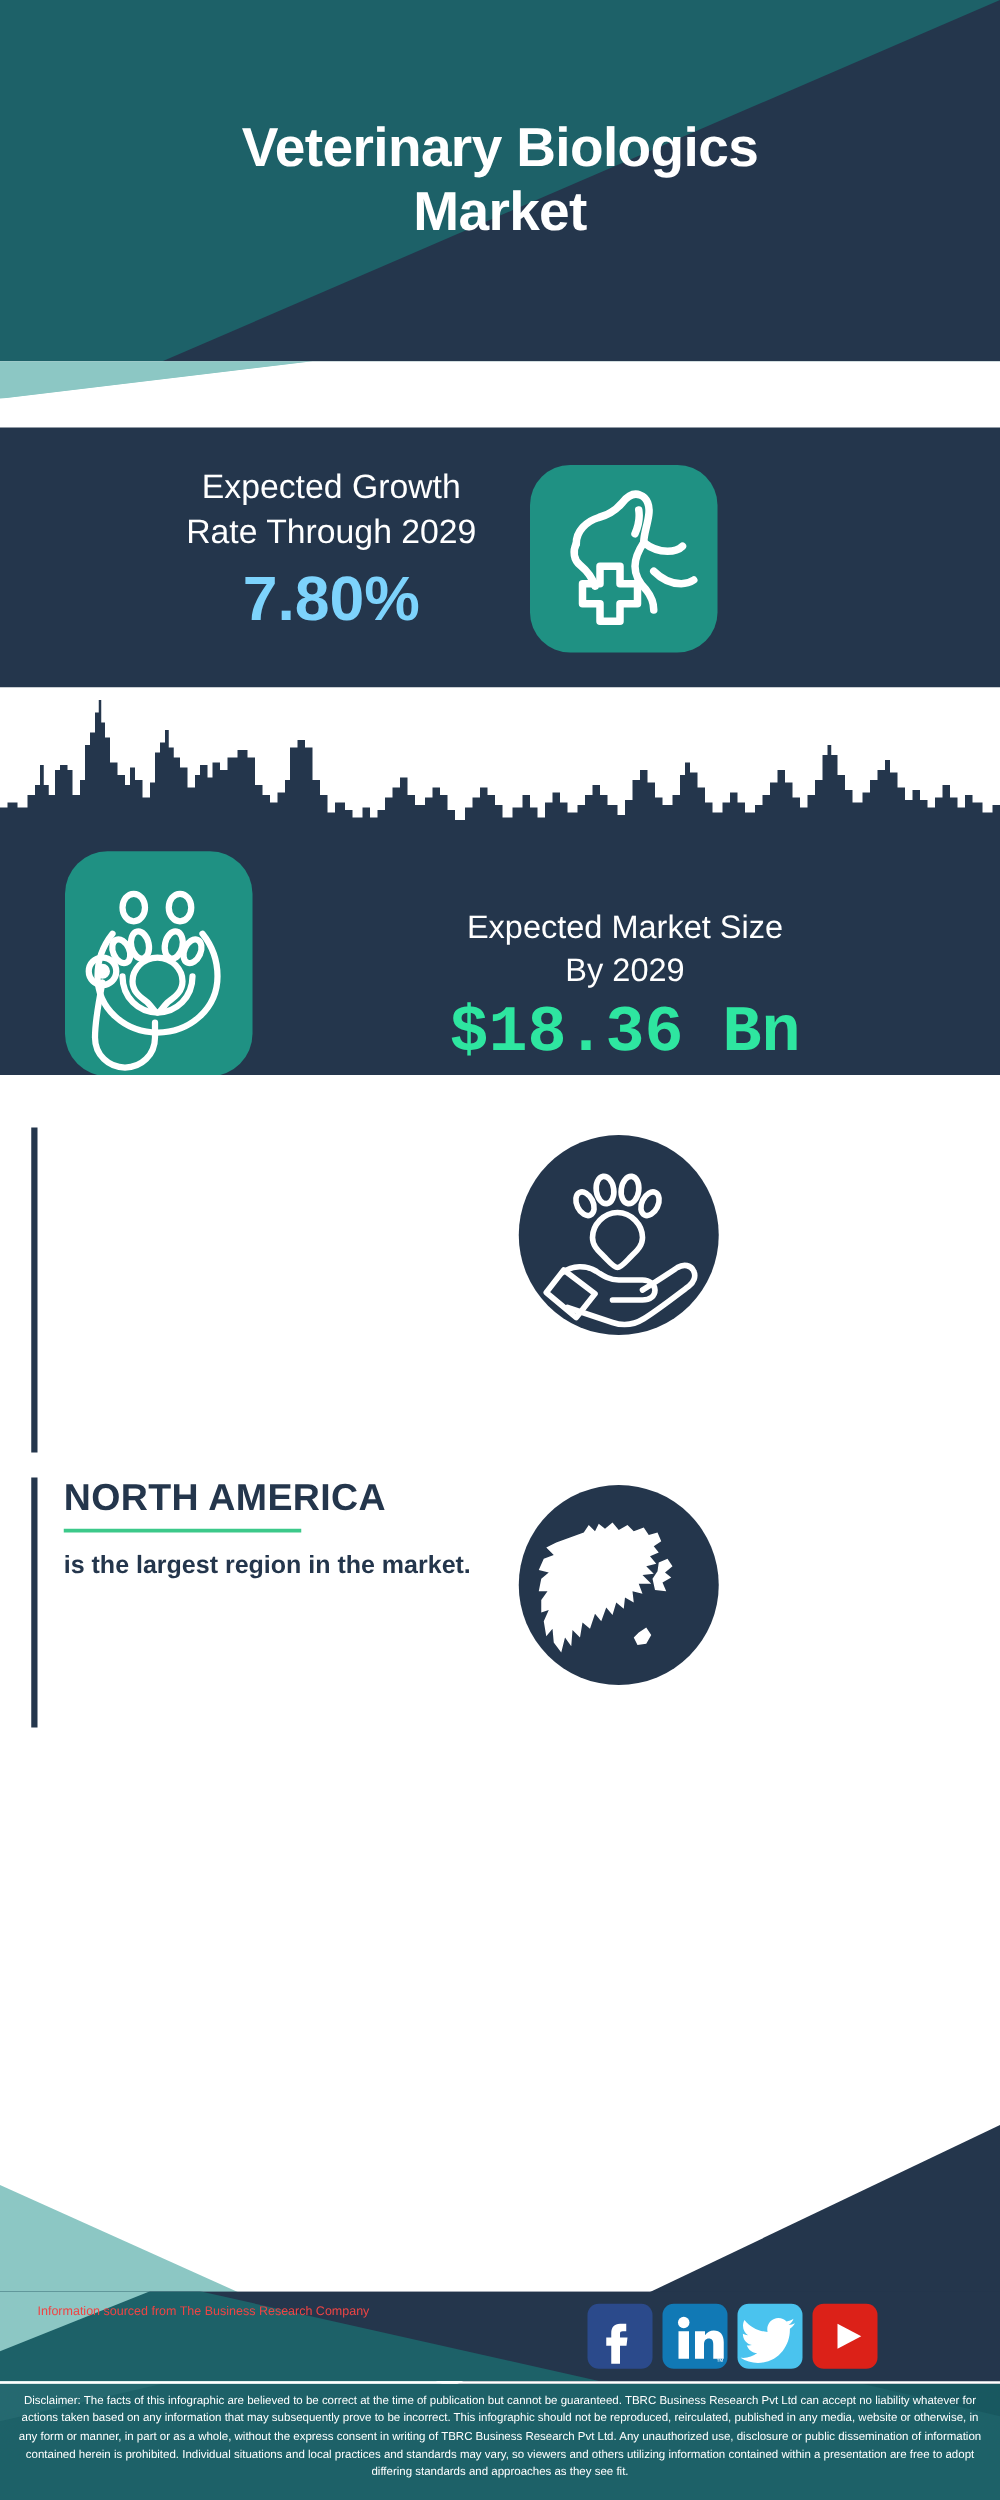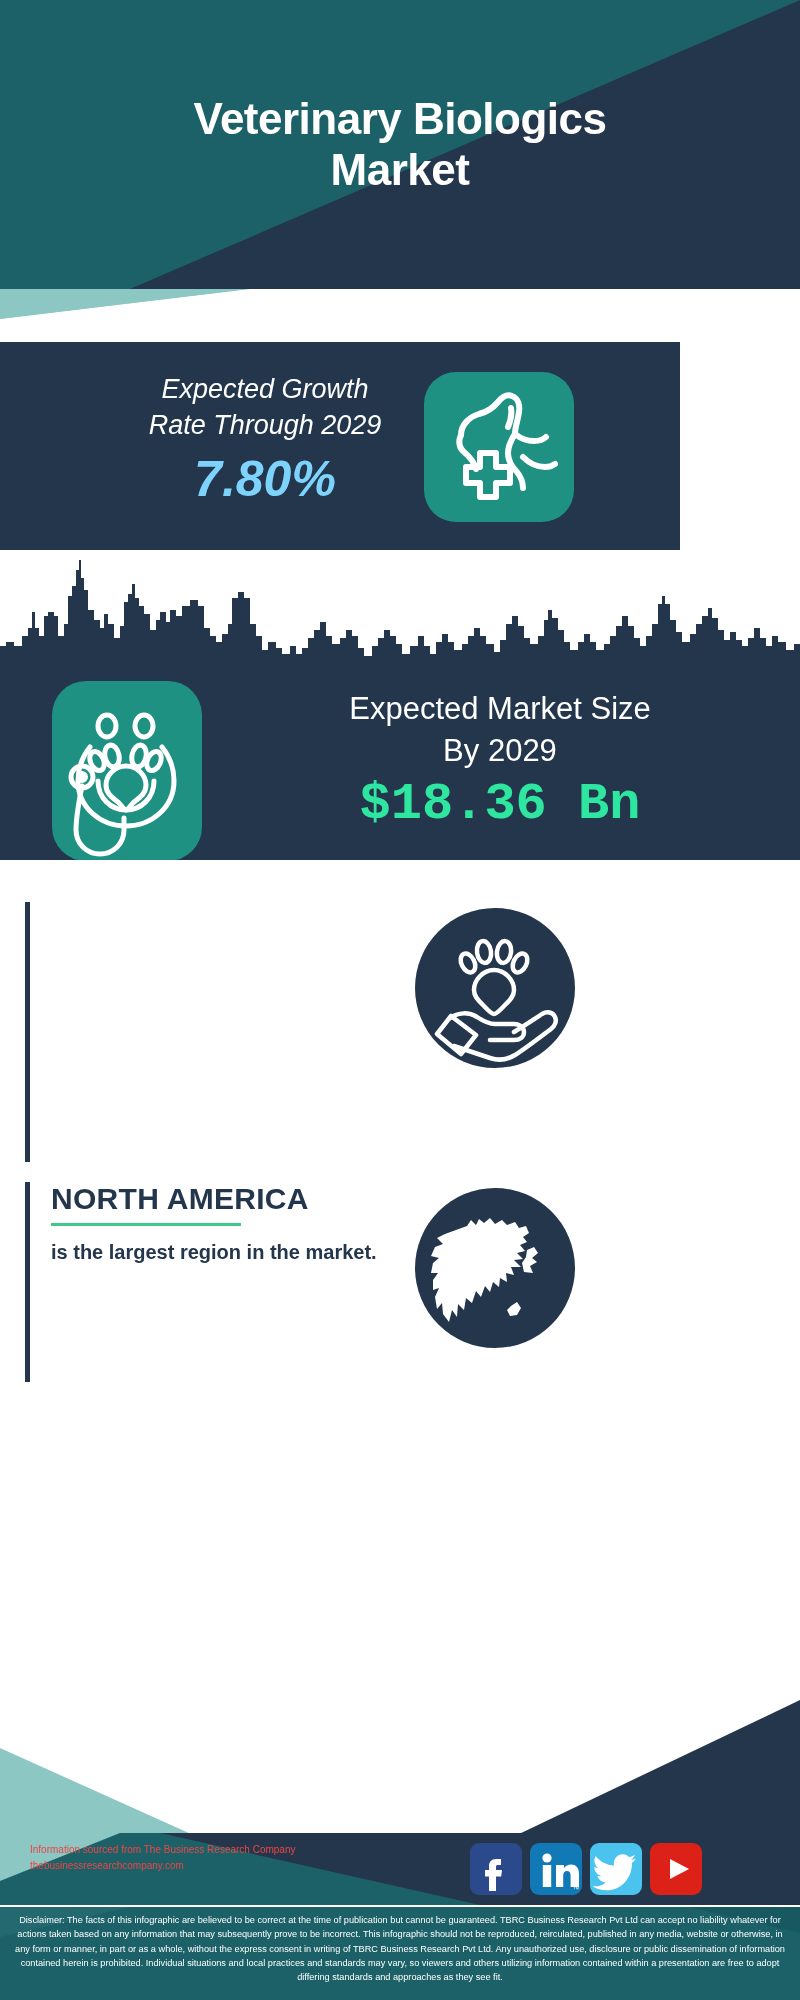--- a/index.html
+++ b/index.html
@@ -32,23 +32,22 @@
   .header-band {
     position:absolute; left:0; top:289px; width:800px; height:30px;
     overflow:hidden;
   }
 
   
   .white-gap { position:absolute; left:0; top:319px; width:800px; height:23px; background:#ffffff; }
 
   
   .growth {
-    position:absolute; left:0; top:342px; width:680px; height:208px;
+    position:absolute; left:0; top:342px; width:800px; height:208px;
     background:#24364c;
-    font-style:italic;
   }
   .growth-text {
     position:absolute; left:30px; top:30px; width:470px;
     text-align:center; color:#ffffff;
   }
   .growth-label {
     font-size:27px; line-height:1.33; font-weight:normal; color:#ffffff;
   }
   .growth-value {
     margin-top:8px; font-size:50px; font-weight:bold; color:#7dd3fc; line-height:1.1;
@@ -67,21 +66,21 @@
   .skyline-fill { position:absolute; left:0; top:126px; width:800px; height:184px; background:#24364c; }
 
   .size-icon {
     position:absolute; left:52px; top:131px; width:150px; height:180px;
     background:#1f9183; border-radius:34px; z-index:4;
   }
   .size-text {
     position:absolute; left:220px; top:138px; width:560px;
     text-align:center; color:#ffffff; z-index:4;
   }
-  .size-label { font-size:31px; line-height:1.35; font-weight:normal; }
+  .size-label { font-size:26px; line-height:1.35; font-weight:normal;margin-top:36px; }
   .size-value { margin-top:4px; font-size:52px; font-weight:bold; color:#2ee6a0; line-height:1.1;font-family:Liberation Mono, monospace; }
 
   
   .content { position:absolute; left:0; top:860px; width:800px; height:800px; background:#ffffff; }
 
   .info-block { position:absolute; }
   .info-bar { position:absolute; left:0; top:0; width:5px; background:#24364c; }
   .info-body { position:absolute; left:26px; top:0; }
   .info-heading {
     font-size:30px; font-weight:bold; color:#24364c; letter-spacing:0.3px;
@@ -257,21 +256,20 @@
   <div class="footer-bar">
     <svg viewBox="0 0 800 72" preserveAspectRatio="none" style="width:800px;height:72px;display:block">
       <rect x="0" y="0" width="800" height="72" fill="#24364c"></rect>
       <polygon points="0,0 0,72 480,72 160,0" fill="#1d6168"></polygon>
       <polygon points="0,0 0,48 120,0" fill="#8cc7c4"></polygon>
     </svg>
   </div>
 
   <div class="footer-text">
     <div>Information sourced from The Business Research Company</div>
-    <div>thebusinessresearchcompany.com</div>
   </div>
 
   <div class="social-row">
     <div class="social" style="background:#2b4a8b">
       <svg viewBox="0 0 52 52" style="width:52px;height:52px">
         <path fill="#ffffff" d="M31 16 h-5 c-4.5,0 -7,2.8 -7,7.5 V27 h-4 v6.5 h4 V48 h7 V33.5 h5.2 L32 27 h-6 v-3 c0,-1.4 0.6,-2 2.2,-2 H31 Z"></path>
       </svg>
     </div>
     <div class="social" style="background:#1179b5">
       <svg viewBox="0 0 52 52" style="width:52px;height:52px">

